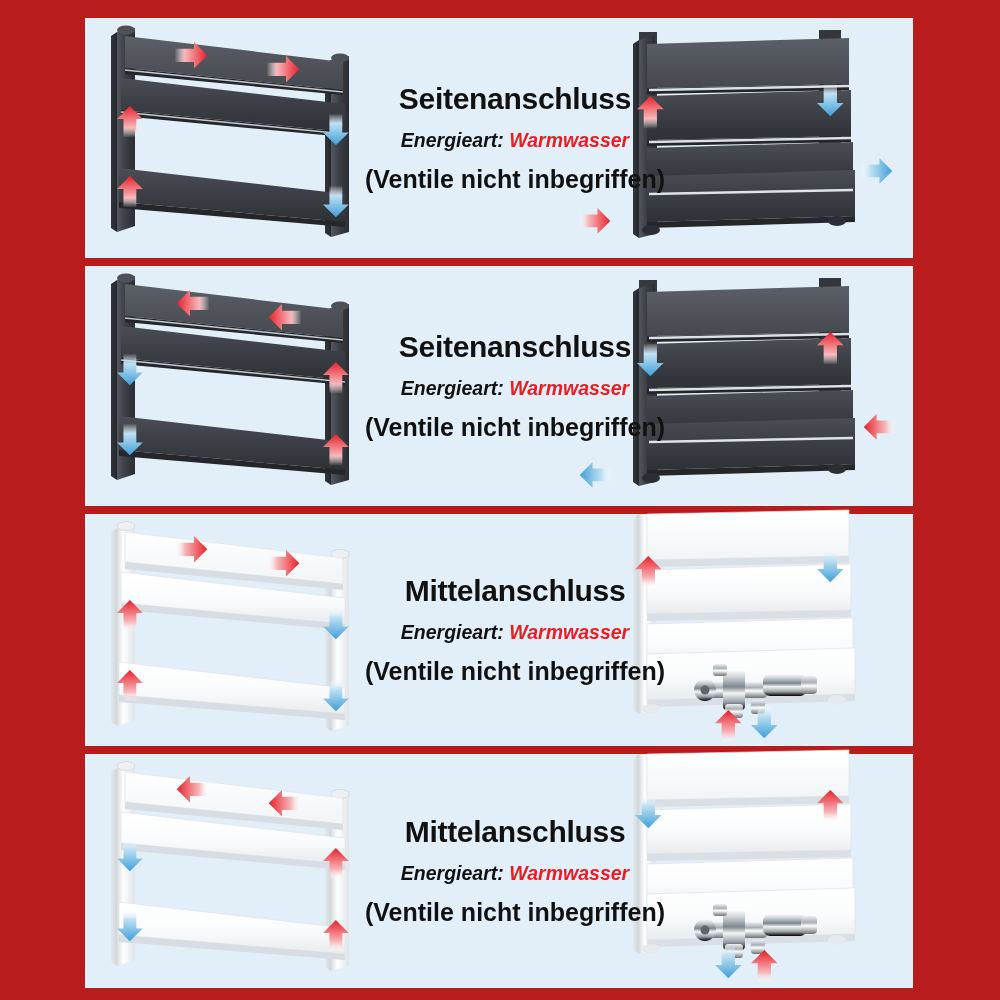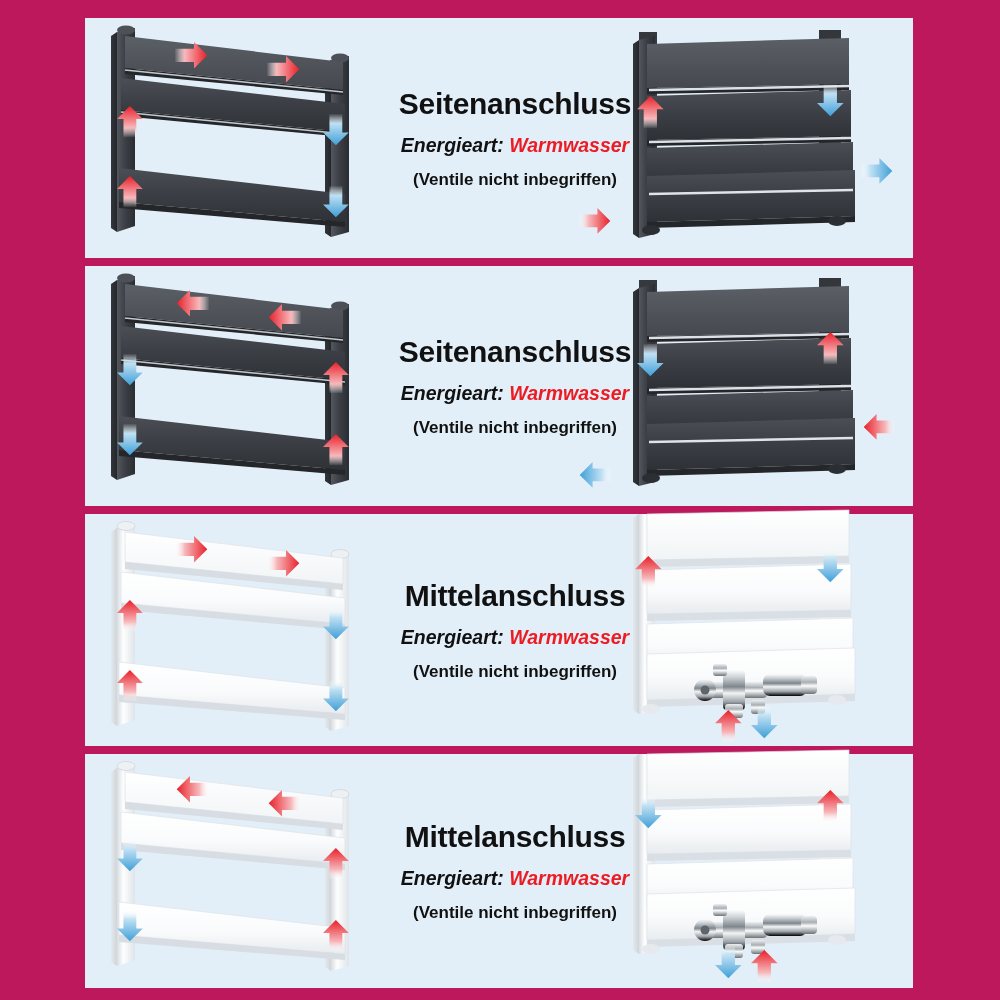--- a/index.html
+++ b/index.html
@@ -2,21 +2,21 @@
 <html><head>
 <meta charset="utf-8">
 <style>
   * { box-sizing: border-box; margin: 0; padding: 0; }
   html, body {
     width: 1000px; height: 1000px;
     background: #ffffff;
     font-family: "Liberation Sans", sans-serif;
     overflow: hidden;
   }
-  #stage { position: relative; width: 1000px; height: 1000px; background: #be185d; }
+  #stage { position: relative; width: 1000px; height: 1000px; background: #b91c1c; }
 
   .panel {
     position: absolute;
     left: 85px; width: 828px;
     background: #e3eff8;
   }
   .panel.p1 { top: 18px;  height: 240px; }
   .panel.p2 { top: 266px; height: 240px; }
   .panel.p3 { top: 514px; height: 232px; }
   .panel.p4 { top: 754px; height: 234px; }
@@ -38,21 +38,21 @@
   }
   .t-row {
     margin-top: 13px;
     font-size: 19.5px; font-weight: 700; color: #111;
     white-space: nowrap;
     font-style: italic;
   }
   .t-row .hot { color: #ec1c24; }
   .t-note {
     margin-top: 13px;
-    font-size: 17px; font-weight: 700; color: #111;
+    font-size: 25px; font-weight: 700; color: #111;
     white-space: nowrap;
   }
 
   
   .rad {
     position: absolute;
     top: 0; height: 100%;
   }
   .rad.left  { left: 10px;  width: 280px; }
   .rad.right { left: 520px; width: 308px; }

